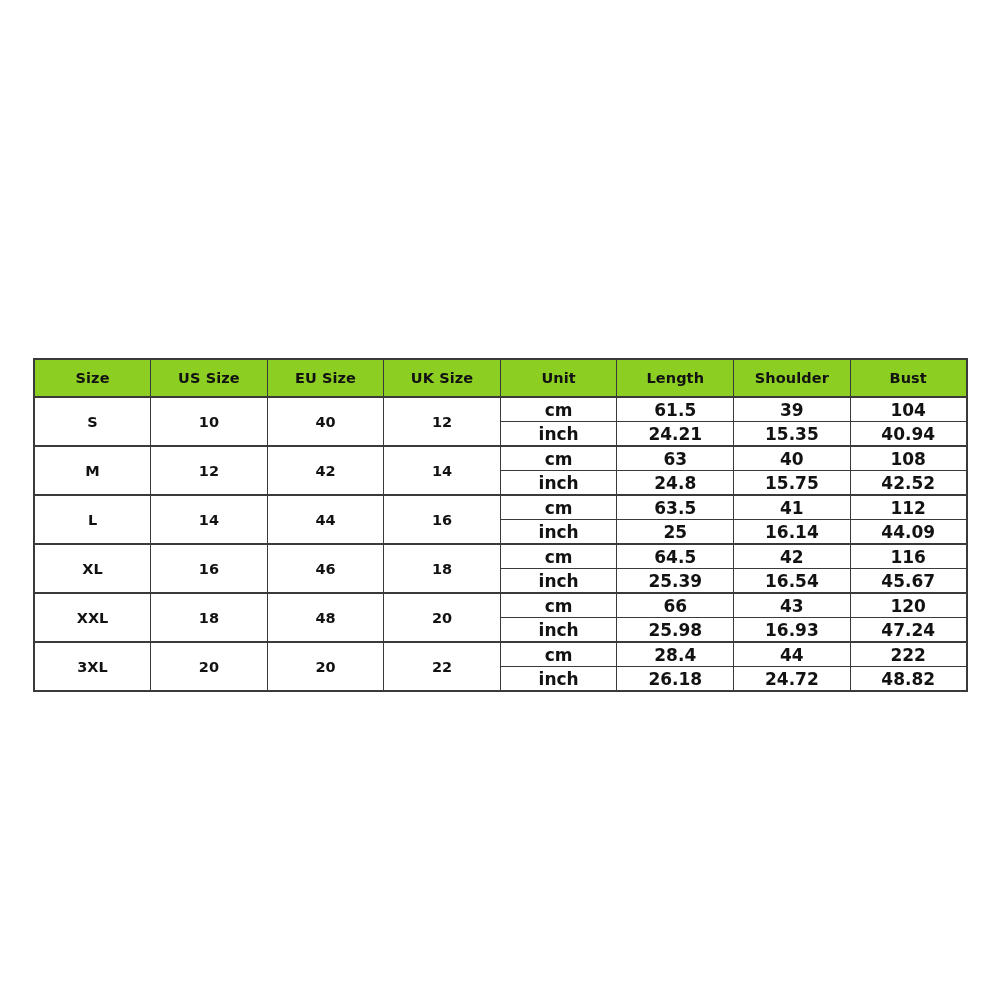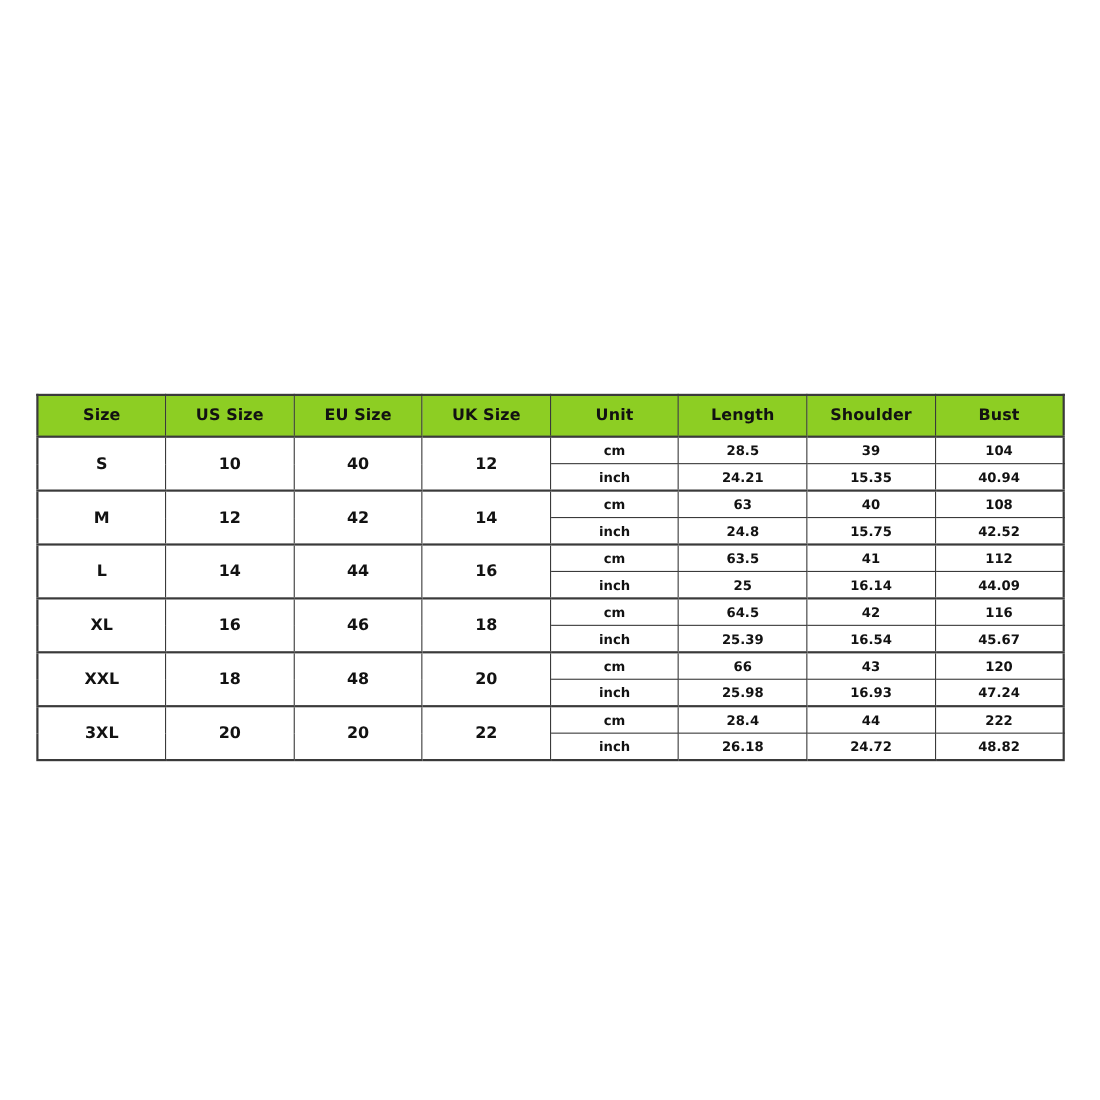--- a/index.html
+++ b/index.html
@@ -59,21 +59,21 @@
     height: 46px;
     font-size: 14.5px;
     border-top: 2px solid #3a3a3a;
     border-bottom: 2px solid #3a3a3a;
   }
 
   
   #size-chart td.unit-cell,
   #size-chart td.val {
     height: 23px;
-    font-size: 12px;
+    font-size: 17px;
   }
 
   
   #size-chart tr.row-cm td.unit-cell,
   #size-chart tr.row-cm td.val {
     border-bottom: 1px solid #3a3a3a;
     border-top: 2px solid #3a3a3a;
   }
   #size-chart tr.row-inch td.unit-cell,
   #size-chart tr.row-inch td.val {
@@ -114,21 +114,21 @@
         <th>Bust</th>
       </tr>
     </thead>
     <tbody id="chart-body">
         <tr class="row-cm">
           <td class="merge" rowspan="2">S</td>
           <td class="merge" rowspan="2">10</td>
           <td class="merge" rowspan="2">40</td>
           <td class="merge" rowspan="2">12</td>
           <td class="unit-cell">cm</td>
-          <td class="val">28.5</td>
+          <td class="val">61.5</td>
           <td class="val">39</td>
           <td class="val">104</td>
         </tr>
         <tr class="row-inch">
           <td class="unit-cell">inch</td>
           <td class="val">24.21</td>
           <td class="val">15.35</td>
           <td class="val">40.94</td>
         </tr>
         <tr class="row-cm">

